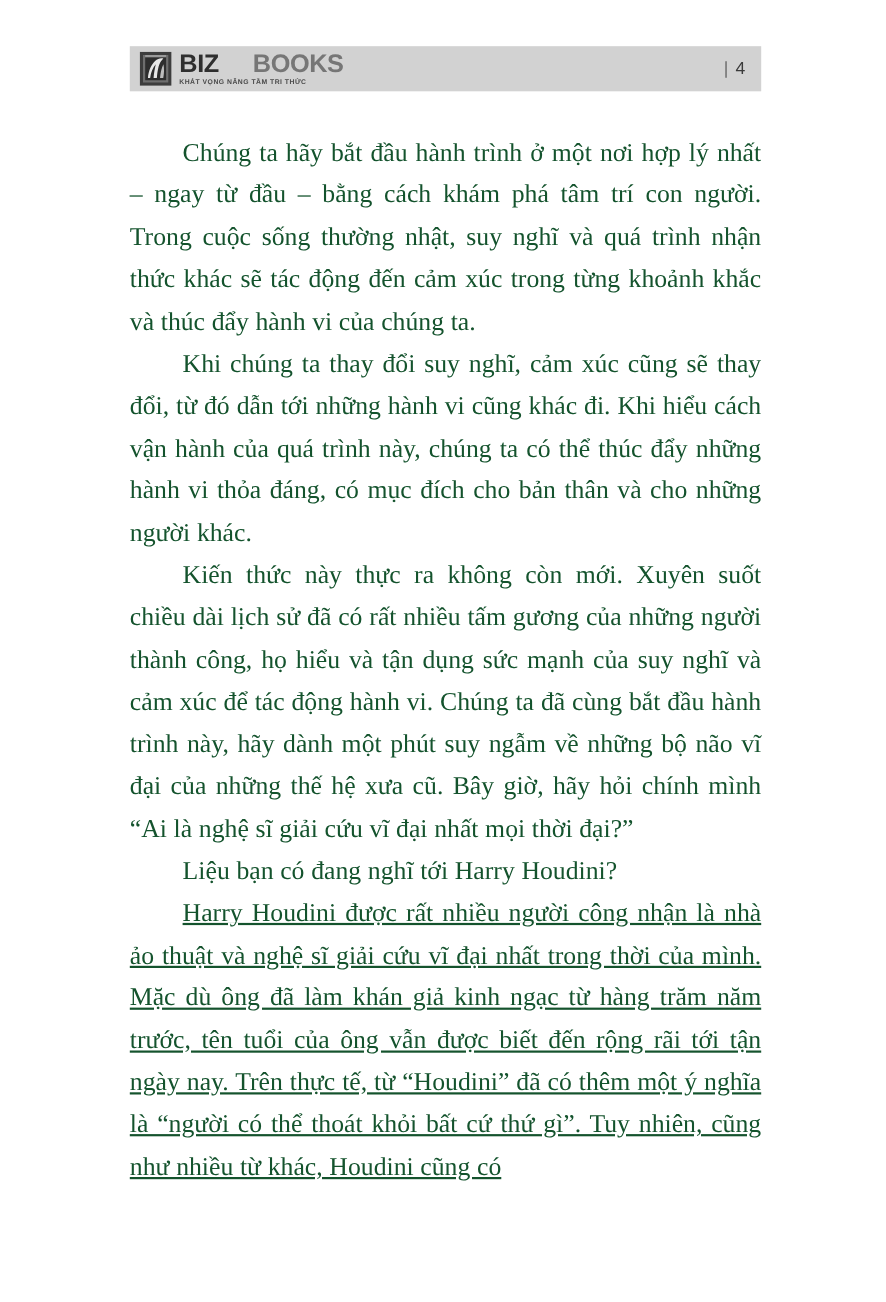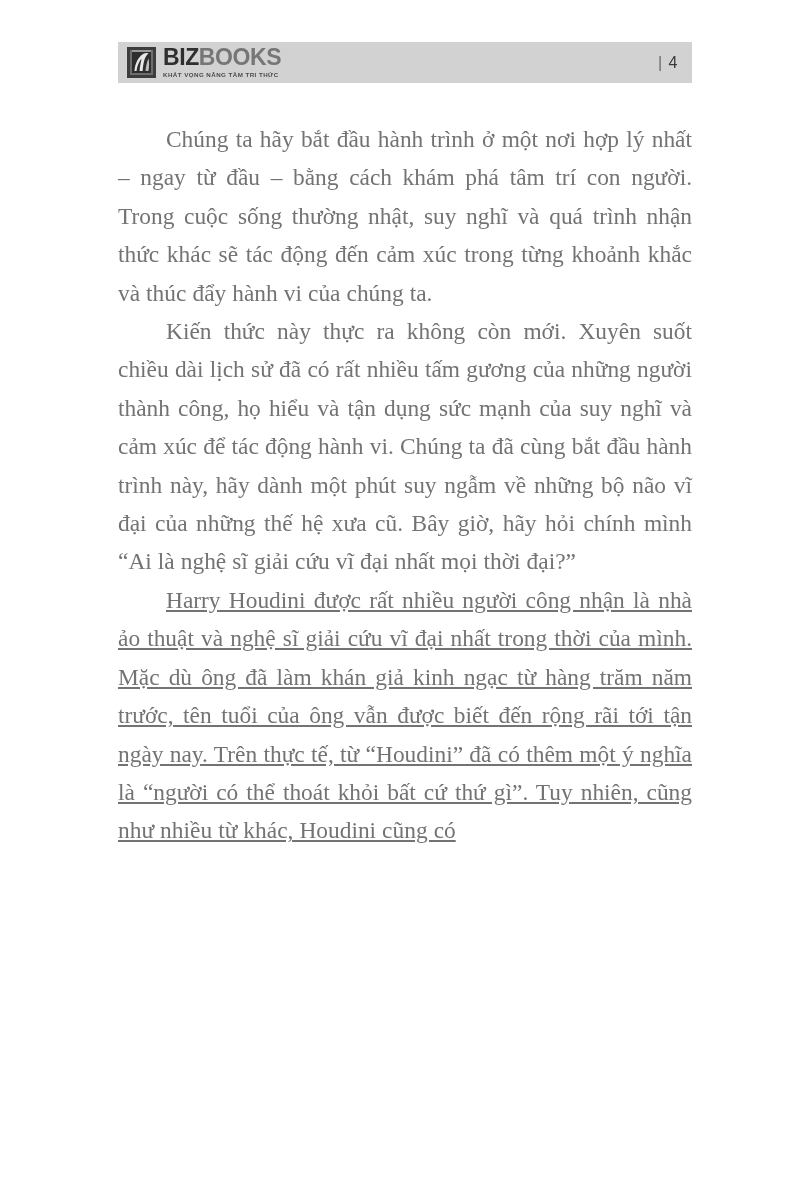--- a/index.html
+++ b/index.html
@@ -66,20 +66,21 @@
     line-height: 1;
     white-space: nowrap;
   }
   .wordmark .biz {
     font-weight: bold;
     color: #2f2f2f;
   }
   .wordmark .books {
     font-weight: bold;
     color: #767676;
+    margin-left: 31px;
   }
 
   .tagline {
     font-family: "Liberation Sans", "DejaVu Sans", sans-serif;
     font-size: 6.2px;
     font-weight: bold;
     letter-spacing: 0.45px;
     color: #4a4a4a;
     margin-top: 3px;
     white-space: nowrap;
@@ -105,21 +106,21 @@
     position: absolute;
     left: 118px;
     top: 120px;
     width: 574px;
   }
 
   .body-copy p {
     margin: 0;
     font-size: 23.4px;
     line-height: 38.4px;
-    color: #737373;
+    color: #14532d;
     text-align: justify;
     text-indent: 48px;
     -webkit-hyphens: none;
     hyphens: none;
     word-spacing: 0.2px;
   }
 
   .body-copy p:last-child {
     text-align: justify;
     text-decoration: underline;
@@ -152,17 +153,19 @@
 
     <div class="folio">
       <span class="rule">|</span>
       <span>4</span>
     </div>
 
   </div>
 
   <div class="body-copy">
     <p>Chúng ta hãy bắt đầu hành trình ở một nơi hợp lý nhất – ngay từ đầu – bằng cách khám phá tâm trí con người. Trong cuộc sống thường nhật, suy nghĩ và quá trình nhận thức khác sẽ tác động đến cảm xúc trong từng khoảnh khắc và thúc đẩy hành vi của chúng ta.</p>
+    <p>Khi chúng ta thay đổi suy nghĩ, cảm xúc cũng sẽ thay đổi, từ đó dẫn tới những hành vi cũng khác đi. Khi hiểu cách vận hành của quá trình này, chúng ta có thể thúc đẩy những hành vi thỏa đáng, có mục đích cho bản thân và cho những người khác.</p>
     <p>Kiến thức này thực ra không còn mới. Xuyên suốt chiều dài lịch sử đã có rất nhiều tấm gương của những người thành công, họ hiểu và tận dụng sức mạnh của suy nghĩ và cảm xúc để tác động hành vi. Chúng ta đã cùng bắt đầu hành trình này, hãy dành một phút suy ngẫm về những bộ não vĩ đại của những thế hệ xưa cũ. Bây giờ, hãy hỏi chính mình “Ai là nghệ sĩ giải cứu vĩ đại nhất mọi thời đại?”</p>
+    <p>Liệu bạn có đang nghĩ tới Harry Houdini?</p>
     <p>Harry Houdini được rất nhiều người công nhận là nhà ảo thuật và nghệ sĩ giải cứu vĩ đại nhất trong thời của mình. Mặc dù ông đã làm khán giả kinh ngạc từ hàng trăm năm trước, tên tuổi của ông vẫn được biết đến rộng rãi tới tận ngày nay. Trên thực tế, từ “Houdini” đã có thêm một ý nghĩa là “người có thể thoát khỏi bất cứ thứ gì”. Tuy nhiên, cũng như nhiều từ khác, Houdini cũng có</p>
   </div>
 
 </div>
 
 </body></html>

